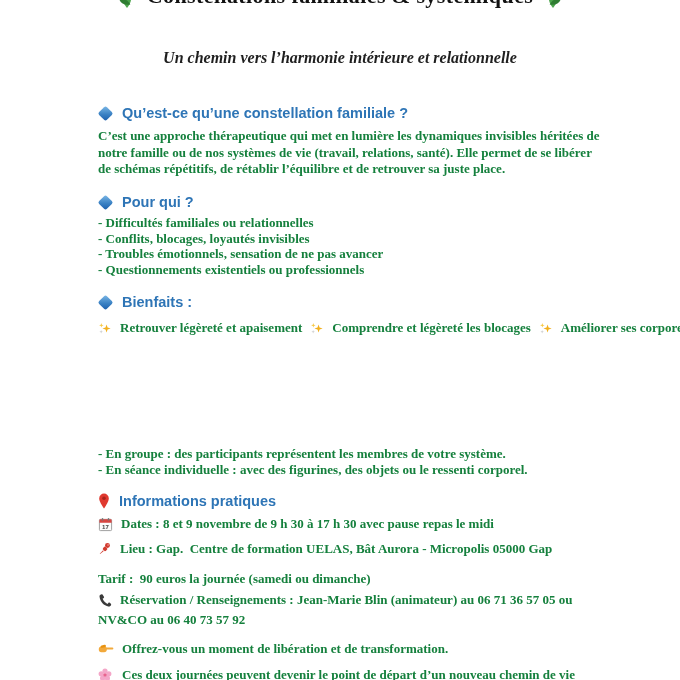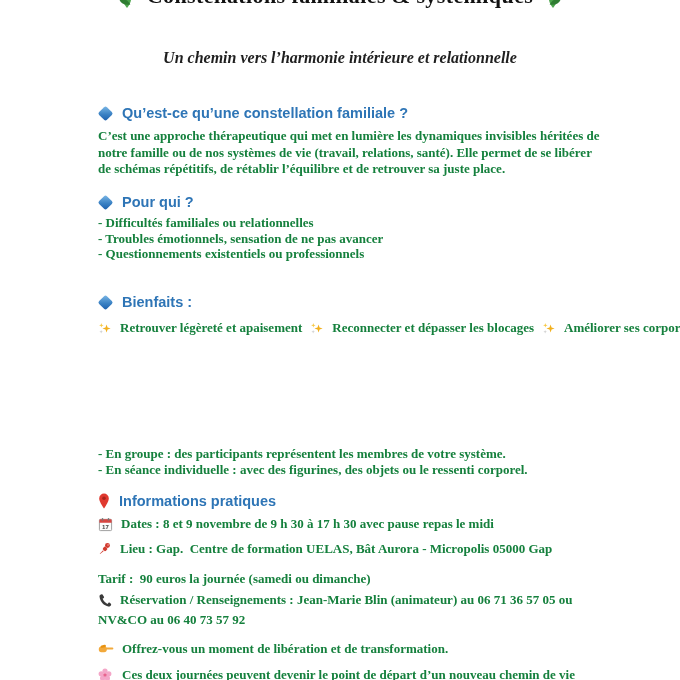--- a/index.html
+++ b/index.html
@@ -68,20 +68,21 @@
   <div class="abs body-text para" style="top:128px">C’est une approche thérapeutique qui met en lumière les dynamiques invisibles héritées de notre famille ou de nos systèmes de vie (travail, relations, santé). Elle permet de se libérer de schémas répétitifs, de rétablir l’équilibre et de retrouver sa juste place.</div>
 
   <div class="abs h" style="top:194px">
     <span class="ico">
         <span class="diamond"></span>
       </span>
     <span>Pour qui ?</span>
   </div>
   <div class="abs body-text dash-list" style="top:215px">
     <div>- Difficultés familiales ou relationnelles</div>
+    <div>- Conflits, blocages, loyautés invisibles</div>
     <div>- Troubles émotionnels, sensation de ne pas avancer</div>
     <div>- Questionnements existentiels ou professionnels</div>
   </div>
 
   <div class="abs h" style="top:294px">
     <span class="ico">
         <span class="diamond"></span>
       </span>
     <span>Bienfaits :</span>
   </div>
@@ -97,21 +98,21 @@
       <span>Retrouver légèreté et apaisement</span>
     </div>
     <div class="benefit">
       <span class="ico">
           <svg width="13" height="13" viewBox="0 0 14 14">
             <path d="M9.2 2.6 L10.3 6 L13.6 7 L10.3 8 L9.2 11.4 L8.1 8 L4.8 7 L8.1 6 Z" fill="#f2b01e"></path>
             <path d="M3.6 1.2 L4.2 3 L6 3.6 L4.2 4.2 L3.6 6 L3 4.2 L1.2 3.6 L3 3 Z" fill="#f7c948"></path>
             <path d="M3.4 8.6 L3.9 10 L5.3 10.5 L3.9 11 L3.4 12.4 L2.9 11 L1.5 10.5 L2.9 10 Z" fill="#cfcfcf"></path>
           </svg>
         </span>
-      <span>Reconnecter et dépasser les blocages</span>
+      <span>Comprendre et légèreté les blocages</span>
     </div>
     <div class="benefit">
       <span class="ico">
           <svg width="13" height="13" viewBox="0 0 14 14">
             <path d="M9.2 2.6 L10.3 6 L13.6 7 L10.3 8 L9.2 11.4 L8.1 8 L4.8 7 L8.1 6 Z" fill="#f2b01e"></path>
             <path d="M3.6 1.2 L4.2 3 L6 3.6 L4.2 4.2 L3.6 6 L3 4.2 L1.2 3.6 L3 3 Z" fill="#f7c948"></path>
             <path d="M3.4 8.6 L3.9 10 L5.3 10.5 L3.9 11 L3.4 12.4 L2.9 11 L1.5 10.5 L2.9 10 Z" fill="#cfcfcf"></path>
           </svg>
         </span>
       <span>Améliorer ses corporel</span>

